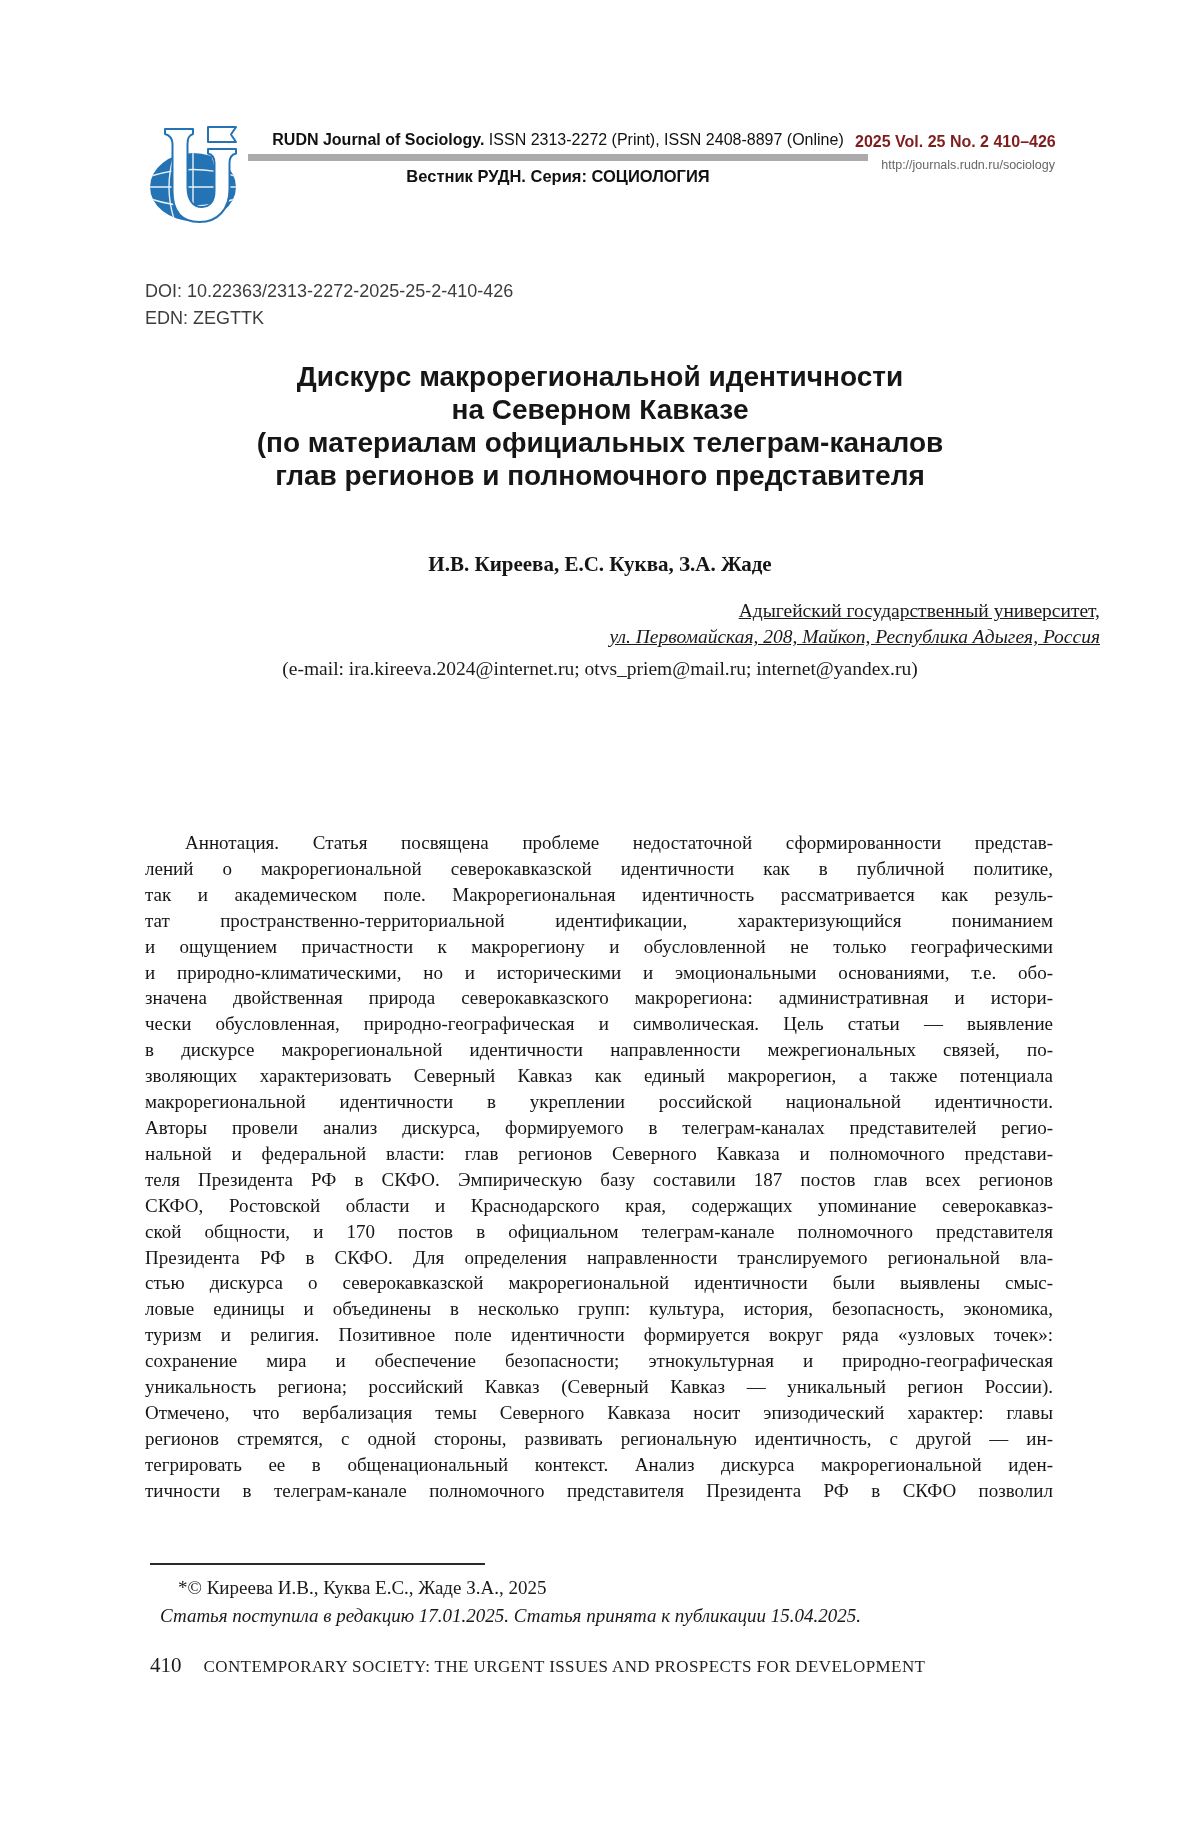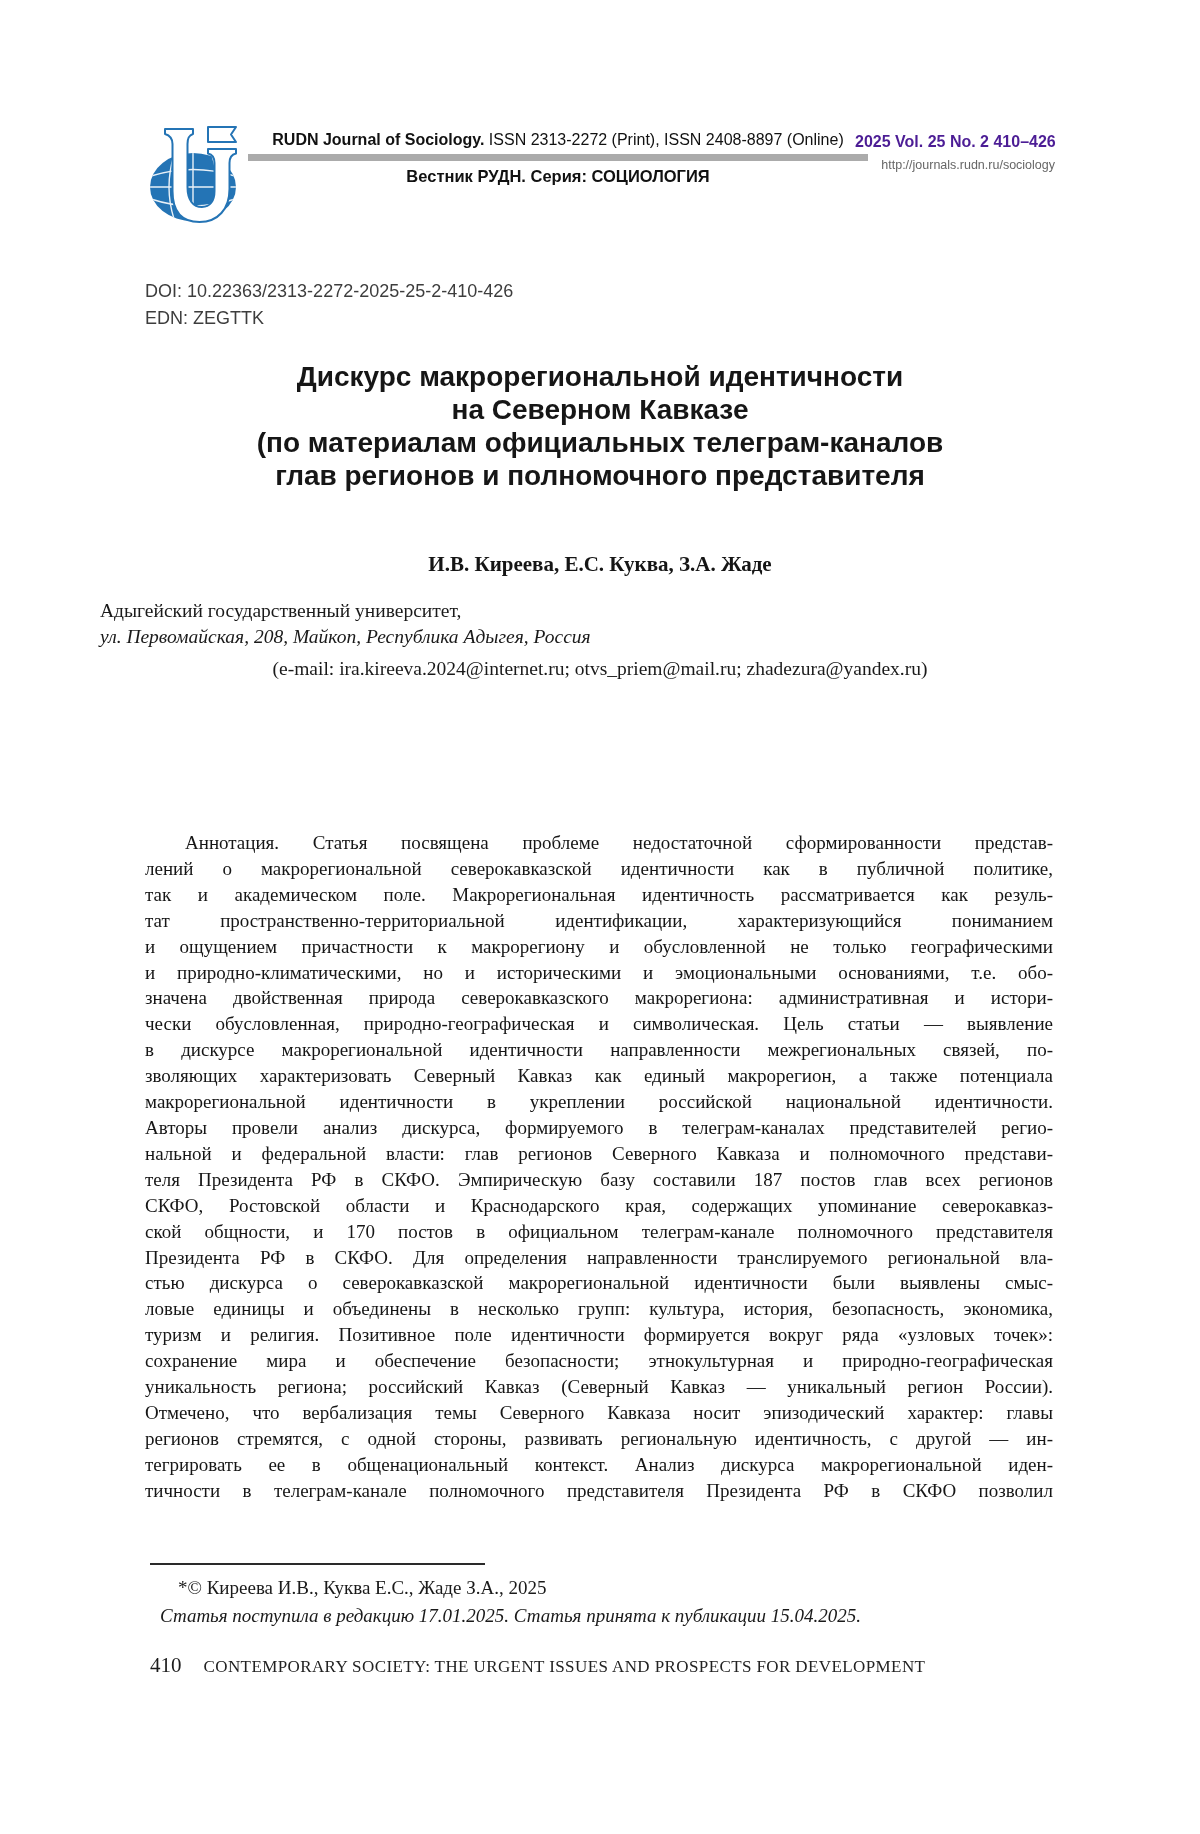--- a/index.html
+++ b/index.html
@@ -12,37 +12,37 @@
   
   .logo-box{left:148px;top:120px;width:92px;height:108px;}
   .header-center{left:248px;top:131px;width:620px;text-align:center;
     font-family:"Liberation Sans", sans-serif;color:#111;}
   .hc-line1{font-size:16px;white-space:nowrap;}
   .hc-line1 b{font-weight:700;}
   .rule-bar{height:7px;background:#ababab;margin:5px 0 6px 0;}
   .hc-line2{font-size:16.5px;font-weight:700;white-space:nowrap;text-align:center;}
   .header-right{left:855px;top:133px;width:200px;text-align:right;
     font-family:"Liberation Sans", sans-serif;}
-  .hr-vol{font-size:16px;font-weight:700;color:#4c1d95;white-space:nowrap;}
+  .hr-vol{font-size:16px;font-weight:700;color:#7f1d1d;white-space:nowrap;}
   .hr-url{font-size:12.5px;color:#666;margin-top:7px;white-space:nowrap;}
 
   
   .doi-block{left:145px;top:278px;font-family:"Liberation Sans", sans-serif;
     font-size:18px;color:#3d3d3d;line-height:27px;}
 
   
   .title-block{left:100px;top:360px;width:1000px;text-align:center;
     font-family:"Liberation Sans", sans-serif;font-weight:700;
     font-size:28px;line-height:33px;color:#161616;}
 
   
   .authors{left:100px;top:552px;width:1000px;text-align:center;
     font-weight:700;font-size:21px;color:#151515;}
-  .affil{left:100px;top:598px;width:1000px;text-align:left;
-    font-size:19.5px;line-height:26px;}
+  .affil{left:100px;top:598px;width:1000px;text-align:right;
+    font-size:19.5px;line-height:26px;text-decoration:underline;}
   .affil .addr{font-style:italic;}
   .emails{left:100px;top:658px;width:1000px;text-align:center;font-size:19.5px;}
 
   
   .abstract{left:145px;top:830px;width:908px;font-size:19px;color:#161616;}
   .abs-line{text-align:justify;text-align-last:justify;line-height:25.9px;
     white-space:normal;}
   .abs-line.first{text-indent:40px;}
   .abs-line b{font-weight:400;}
 
@@ -105,21 +105,21 @@
   <div>глав регионов и полномочного представителя</div>
 </div>
 
 <div class="abs authors">И.В. Киреева, Е.С. Куква, З.А. Жаде</div>
 
 <div class="abs affil">
   <div>Адыгейский государственный университет,</div>
   <div class="addr">ул. Первомайская, 208, Майкоп, Республика Адыгея, Россия</div>
 </div>
 
-<div class="abs emails">(e-mail: ira.kireeva.2024@internet.ru; otvs_priem@mail.ru; zhadezura@yandex.ru)</div>
+<div class="abs emails">(e-mail: ira.kireeva.2024@internet.ru; otvs_priem@mail.ru; internet@yandex.ru)</div>
 
 <div class="abs abstract">
   <div>
       <div class="abs-line first"><b>Аннотация.</b> Статья посвящена проблеме недостаточной сформированности представ-</div>
       <div class="abs-line">лений о макрорегиональной северокавказской идентичности как в публичной политике,</div>
       <div class="abs-line">так и академическом поле. Макрорегиональная идентичность рассматривается как резуль-</div>
       <div class="abs-line">тат пространственно-территориальной идентификации, характеризующийся пониманием</div>
       <div class="abs-line">и ощущением причастности к макрорегиону и обусловленной не только географическими</div>
       <div class="abs-line">и природно-климатическими, но и историческими и эмоциональными основаниями, т.е. обо-</div>
       <div class="abs-line">значена двойственная природа северокавказского макрорегиона: административная и истори-</div>

